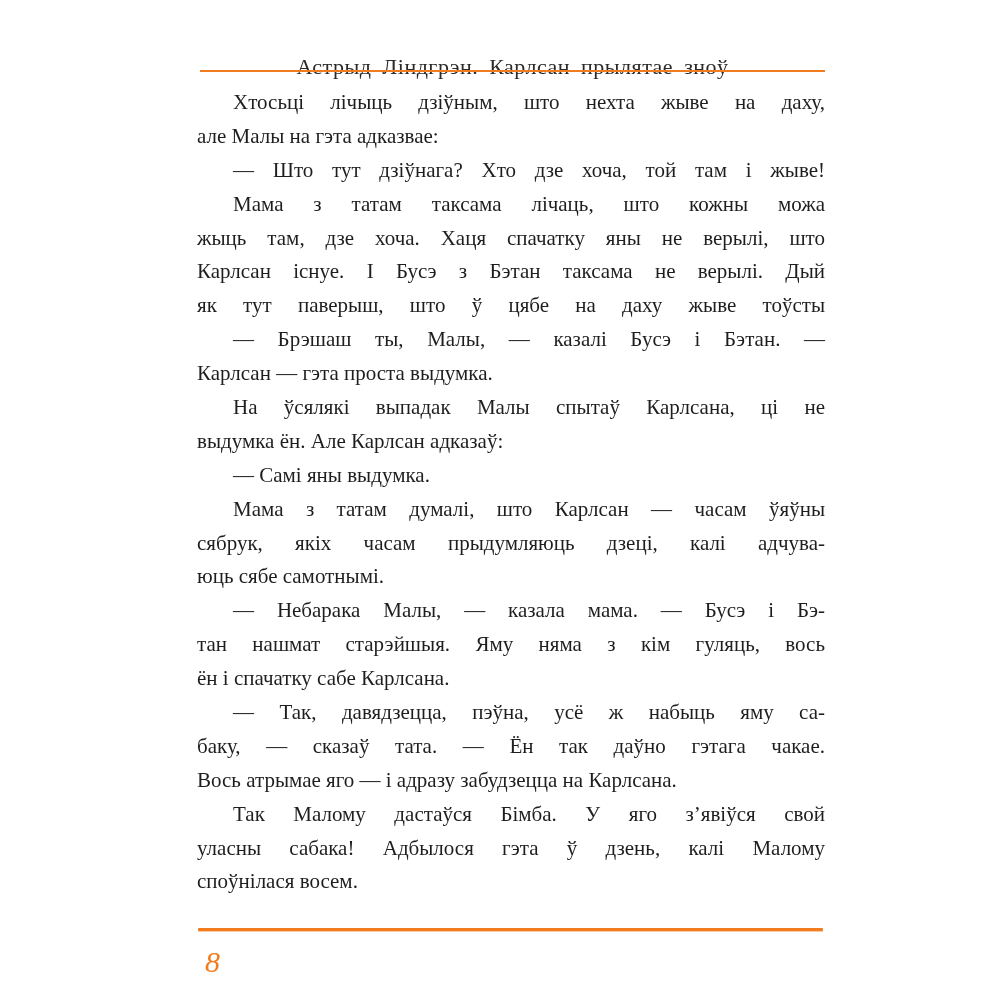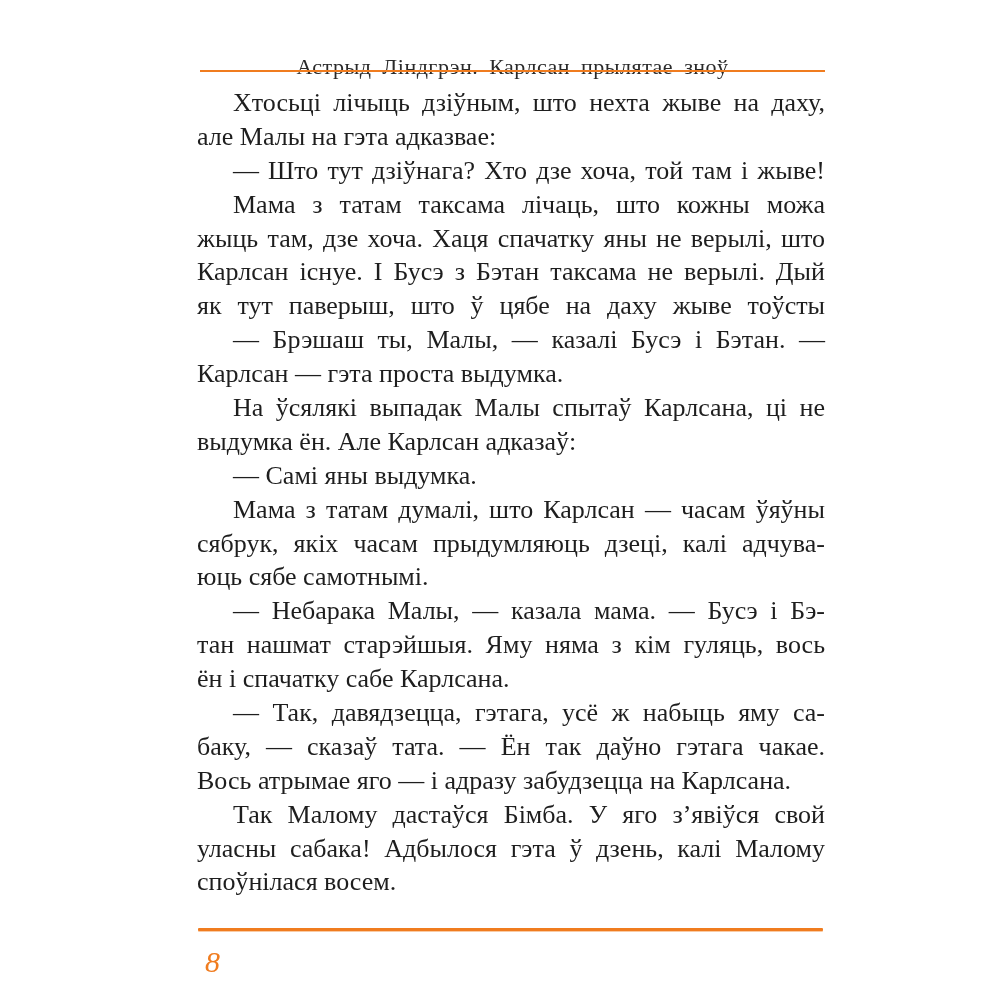--- a/index.html
+++ b/index.html
@@ -11,21 +11,21 @@
     font-family: "Liberation Serif", serif;
     font-size: 22px; color: #2a2a2a; letter-spacing: 0.5px; word-spacing: 5px; margin-top: 16px;
   }
   .head-rule {
     position: absolute; left: 200px; width: 625px; top: 70px; height: 2px;
     background: #f07c1f;
   }
   .body-text {
     position: absolute; left: 197px; width: 628px; top: 86px;
     font-family: "Liberation Serif", serif;
-    font-size: 26px; line-height: 33.9px; color: #1e1e1e;
+    font-size: 21px; line-height: 33.9px; color: #1e1e1e;
   }
   .line { display: block; white-space: nowrap; text-align: justify; text-align-last: justify; height: 33.9px; }
   .line.indent { padding-left: 36px; }
   .line.last { text-align-last: left; }
   .foot-rule {
     position: absolute; left: 198px; width: 625px; top: 928px; height: 3px;
     background: #f07c1f; border-radius: 1px;
     box-shadow: 0 1px 0 rgba(240,124,31,0.4);
   }
   .folio {
@@ -53,21 +53,21 @@
       <span class="line last">Карлсан — гэта проста выдумка.</span>
       <span class="line indent">На ўсялякі выпадак Малы спытаў Карлсана, ці не</span>
       <span class="line last">выдумка ён. Але Карлсан адказаў:</span>
       <span class="line indent last">— Самі яны выдумка.</span>
       <span class="line indent">Мама з татам думалі, што Карлсан —  часам ўяўны</span>
       <span class="line">сябрук, якіх часам прыдумляюць дзеці, калі адчува-</span>
       <span class="line last">юць сябе самотнымі.</span>
       <span class="line indent">— Небарака Малы, — казала мама. — Бусэ і Бэ-</span>
       <span class="line">тан нашмат старэйшыя. Яму няма з кім гуляць, вось</span>
       <span class="line last">ён і спачатку сабе Карлсана.</span>
-      <span class="line indent">— Так, давядзецца, гэтага, усё ж набыць яму са-</span>
+      <span class="line indent">— Так, давядзецца, пэўна, усё ж набыць яму са-</span>
       <span class="line">баку, — сказаў тата. — Ён так даўно гэтага чакае.</span>
       <span class="line last">Вось атрымае яго — і адразу забудзецца на Карлсана.</span>
       <span class="line indent">Так Малому дастаўся Бімба. У яго з’явіўся свой</span>
       <span class="line">уласны сабака! Адбылося гэта ў дзень, калі Малому</span>
       <span class="line last">споўнілася восем.</span>
     </div>
 
   <div class="foot-rule"></div>
   <div class="folio">8</div>
 </div>

